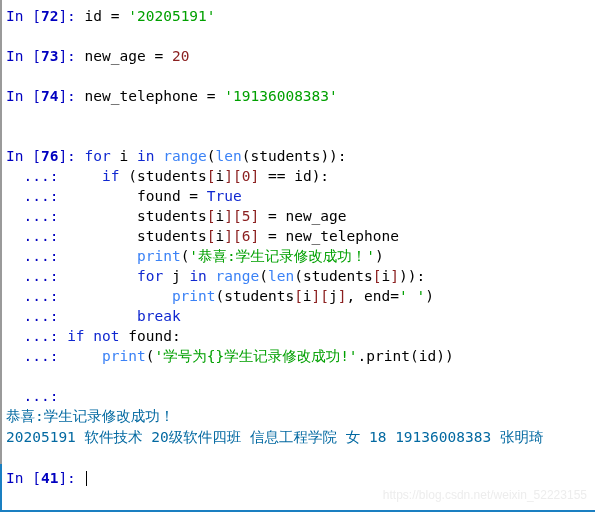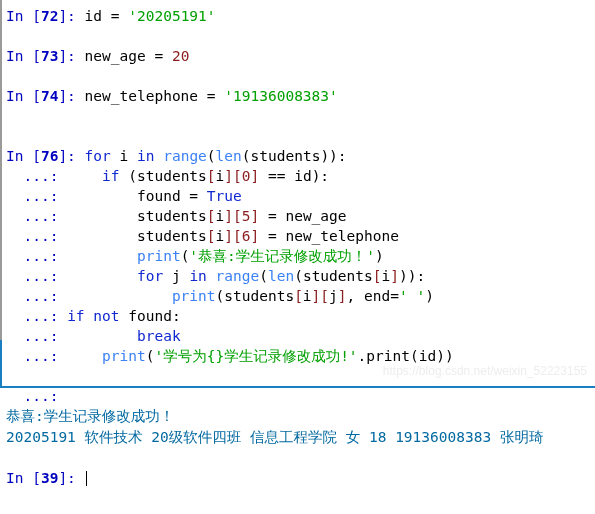--- a/index.html
+++ b/index.html
@@ -10,21 +10,21 @@
   body {
     width: 595px;
     height: 514px;
     font-family: "DejaVu Sans Mono", "Liberation Mono", monospace;
     overflow: hidden;
   }
   #console {
     position: relative;
     box-sizing: border-box;
     width: 595px;
-    height: 388px;
+    height: 512px;
     background: #ffffff;
     border-left: 2px solid #9a9a9a;
     padding: 6px 0 0 0;
   }
   .blue-edge-left {
     position: absolute;
     left: -2px;
     bottom: 0;
     width: 2px;
     height: 48px;
@@ -112,32 +112,32 @@
   <div class="line"><span class="prompt-dots">  ...:</span><span class="plain">         </span><span class="plain">students</span><span class="punctd">[</span><span class="plain">i</span><span class="punctd">][</span><span class="num">5</span><span class="punctd">]</span><span class="op"> = </span><span class="plain">new_age</span></div>
 
   <div class="line"><span class="prompt-dots">  ...:</span><span class="plain">         </span><span class="plain">students</span><span class="punctd">[</span><span class="plain">i</span><span class="punctd">][</span><span class="num">6</span><span class="punctd">]</span><span class="op"> = </span><span class="plain">new_telephone</span></div>
 
   <div class="line"><span class="prompt-dots">  ...:</span><span class="plain">         </span><span class="builtin">print</span><span class="op">(</span><span class="str">'恭喜:学生记录修改成功！'</span><span class="op">)</span></div>
 
   <div class="line"><span class="prompt-dots">  ...:</span><span class="plain">         </span><span class="kw">for</span><span class="plain"> j </span><span class="kw">in</span><span class="plain"> </span><span class="builtin">range</span><span class="op">(</span><span class="builtin">len</span><span class="op">(</span><span class="plain">students</span><span class="punctd">[</span><span class="plain">i</span><span class="punctd">]</span><span class="op">)):</span></div>
 
   <div class="line"><span class="prompt-dots">  ...:</span><span class="plain">             </span><span class="builtin">print</span><span class="op">(</span><span class="plain">students</span><span class="punctd">[</span><span class="plain">i</span><span class="punctd">][</span><span class="plain">j</span><span class="punctd">]</span><span class="op">, </span><span class="plain">end</span><span class="op">=</span><span class="str">' '</span><span class="op">)</span></div>
 
+  <div class="line"><span class="prompt-dots">  ...:</span><span class="plain">         </span><span class="kw">break</span></div>
+
   <div class="line"><span class="prompt-dots">  ...:</span><span class="plain"> </span><span class="kw">if</span><span class="plain"> </span><span class="kw">not</span><span class="plain"> found</span><span class="op">:</span></div>
-
-  <div class="line"><span class="prompt-dots">  ...:</span><span class="plain">         </span><span class="kw">break</span></div>
 
   <div class="line"><span class="prompt-dots">  ...:</span><span class="plain">     </span><span class="builtin">print</span><span class="op">(</span><span class="str">'学号为{}学生记录修改成功!'</span><span class="op">.</span><span class="plain">print</span><span class="op">(</span><span class="plain">id</span><span class="op">))</span></div>
 
   <div class="line blank"></div>
 
   <div class="line"><span class="prompt-dots">  ...:</span></div>
 
   <div class="outline">恭喜:学生记录修改成功！</div>
   <div class="outline">20205191 软件技术 20级软件四班 信息工程学院 女 18 19136008383 张明琦 </div>
 
   <div class="line blank"></div>
 
-  <div class="line"><span class="prompt-in">In [<span class="prompt-num">39</span>]:</span><span class="plain"> </span><span class="cursor"></span></div>
+  <div class="line"><span class="prompt-in">In [<span class="prompt-num">41</span>]:</span><span class="plain"> </span><span class="cursor"></span></div>
 
   <div class="watermark">https://blog.csdn.net/weixin_52223155</div>
 
 </div>
 
 </body></html>

